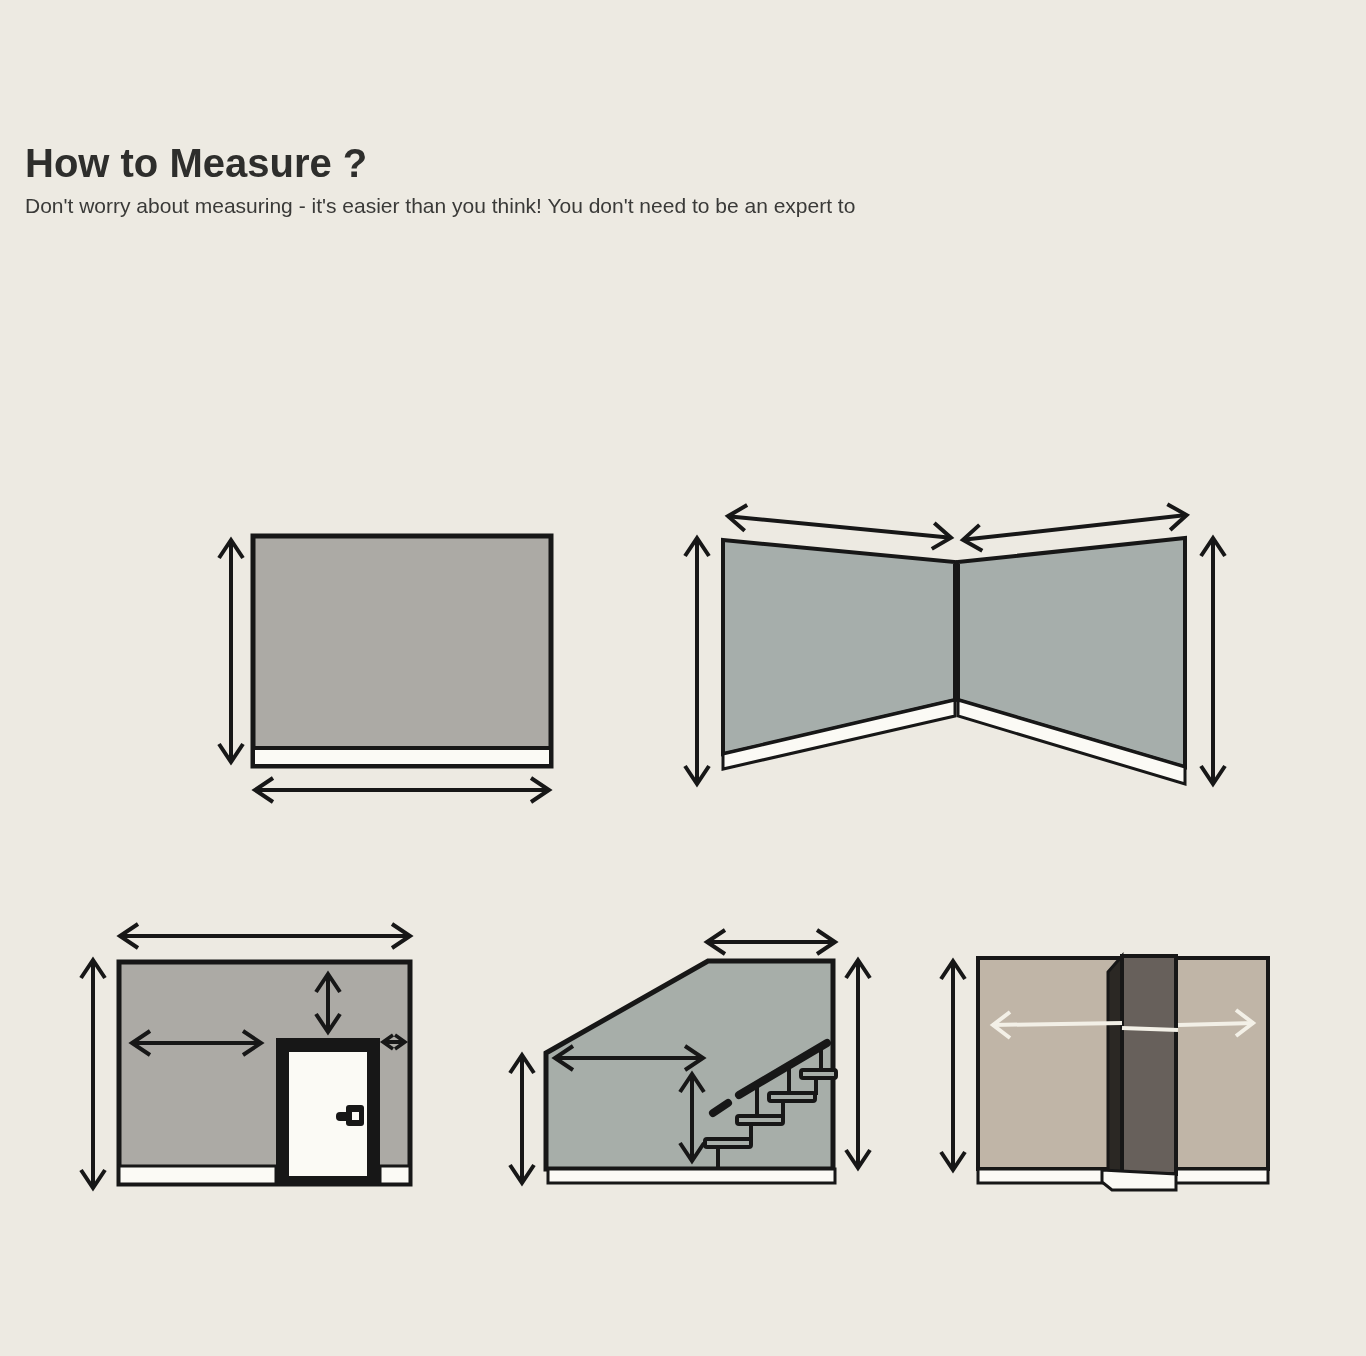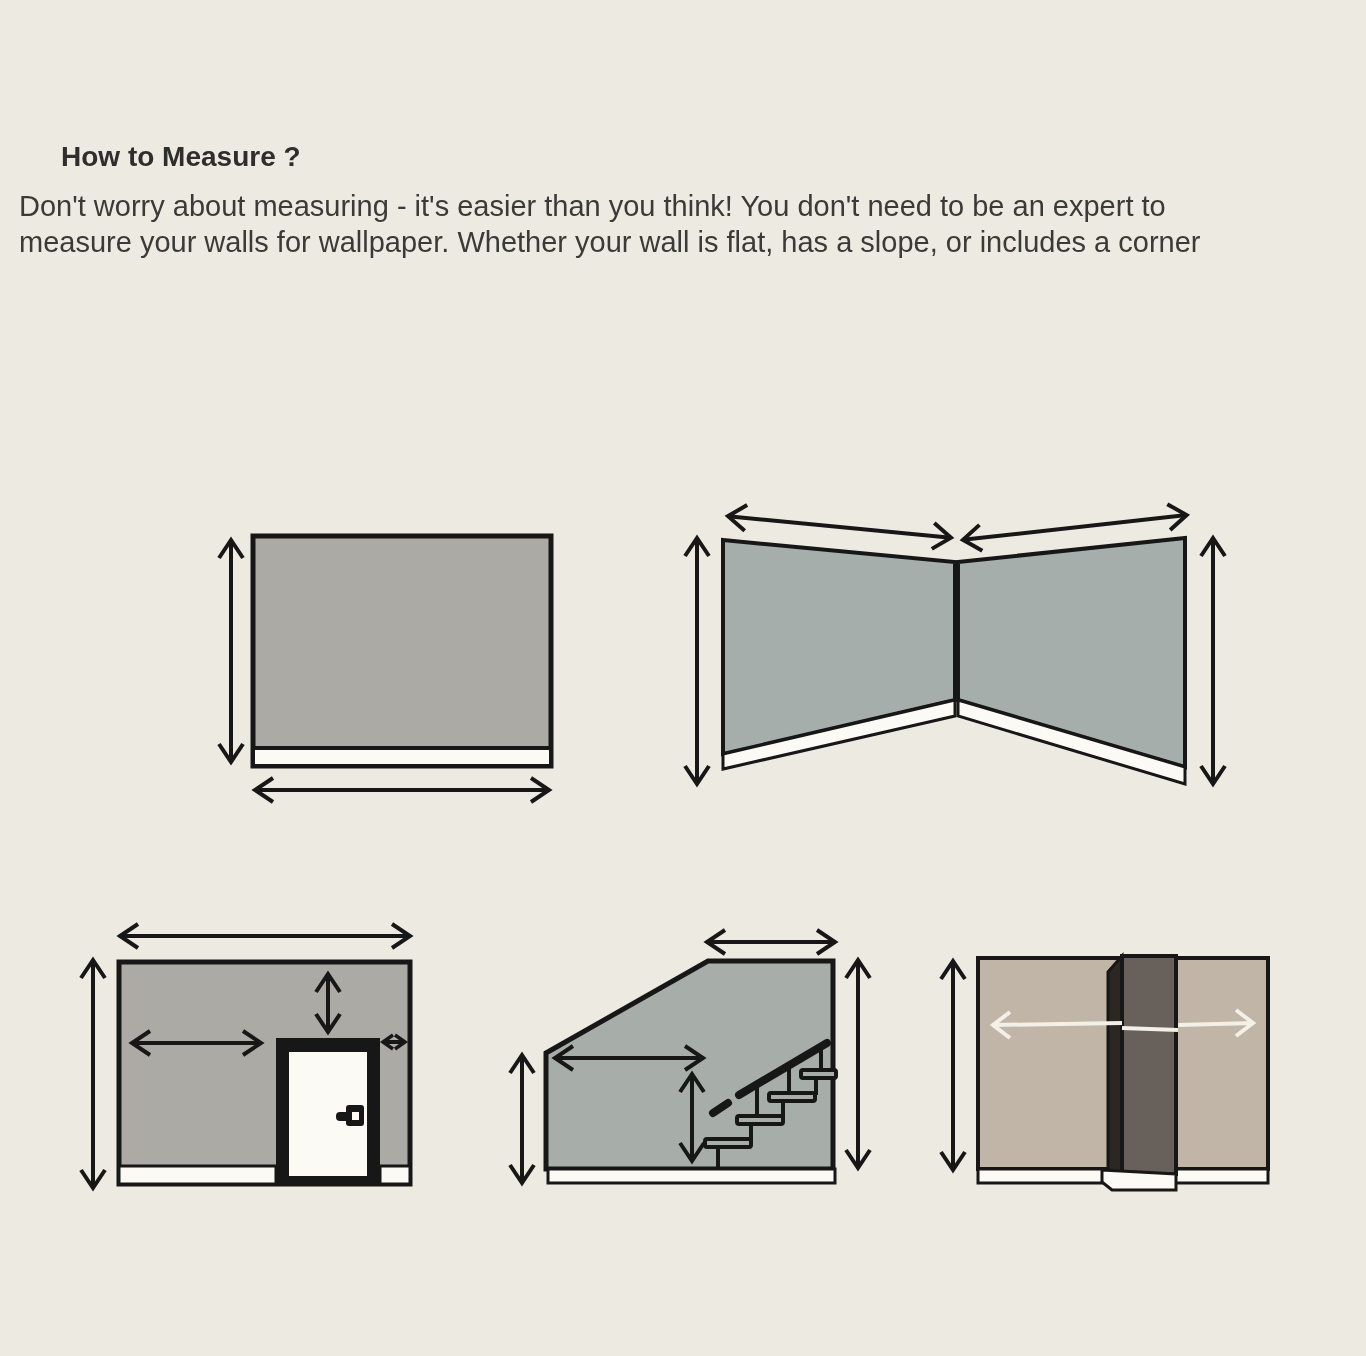--- a/index.html
+++ b/index.html
@@ -5,27 +5,26 @@
   html,body{margin:0;padding:0;}
   body{
     width:1366px;height:1356px;
     background:var(--background,#EDEAE2);
     font-family:"Liberation Sans", sans-serif;
     position:relative;overflow:hidden;
   }
   .page{position:absolute;inset:0;}
   .page-title{
     position:absolute;left:25px;top:141px;
-    font-size:28px;font-weight:700;color:var(--title-text,#2E2E2C);
+    font-size:40px;font-weight:700;color:var(--title-text,#2E2E2C);
     letter-spacing:0px;
-    margin-left:36px;
   }
   .intro{
-    position:absolute;left:19px;top:188px;
-    font-size:29px;line-height:36px;color:var(--body-text,#3A3A38);
+    position:absolute;left:25px;top:188px;
+    font-size:21px;line-height:36px;color:var(--body-text,#3A3A38);
     white-space:nowrap;
   }
   .diagram{position:absolute;}
   svg{display:block;overflow:visible;}
   .ln{fill:none;stroke:var(--ink,#171717);stroke-width:4px;}
   .ln3{stroke-width:3px;}
   .ln5{stroke-width:5px;}
   .chev{fill:none;stroke:var(--ink,#171717);stroke-width:4px;stroke-linejoin:miter;}
   .chev-sm{stroke-width:3.5px;}
   .whitefill{fill:var(--trim-white,#FBFAF5);}
@@ -34,21 +33,20 @@
 </style>
 </head>
 <body>
 
 <div class="page">
 
   <div class="page-title">How to Measure ?</div>
 
   <div class="intro">
     <div>Don't worry about measuring - it's easier than you think! You don't need to be an expert to</div>
-    <div>measure your walls for wallpaper. Whether your wall is flat, has a slope, or includes a corner</div>
   </div>
 
   <div class="diagram" style="left:205px;top:510px;">
     <svg width="370" height="300" viewBox="0 0 370 300">
       <g>
         <rect class="ln ln5" x="48" y="26" width="298" height="230" style="fill:var(--wall-gray,#ACAAA5)"></rect>
         <rect class="ln whitefill" x="48" y="238" width="298" height="18"></rect>
       </g>
       <g>
         <line class="ln" x1="26" y1="30" x2="26" y2="252"></line>

